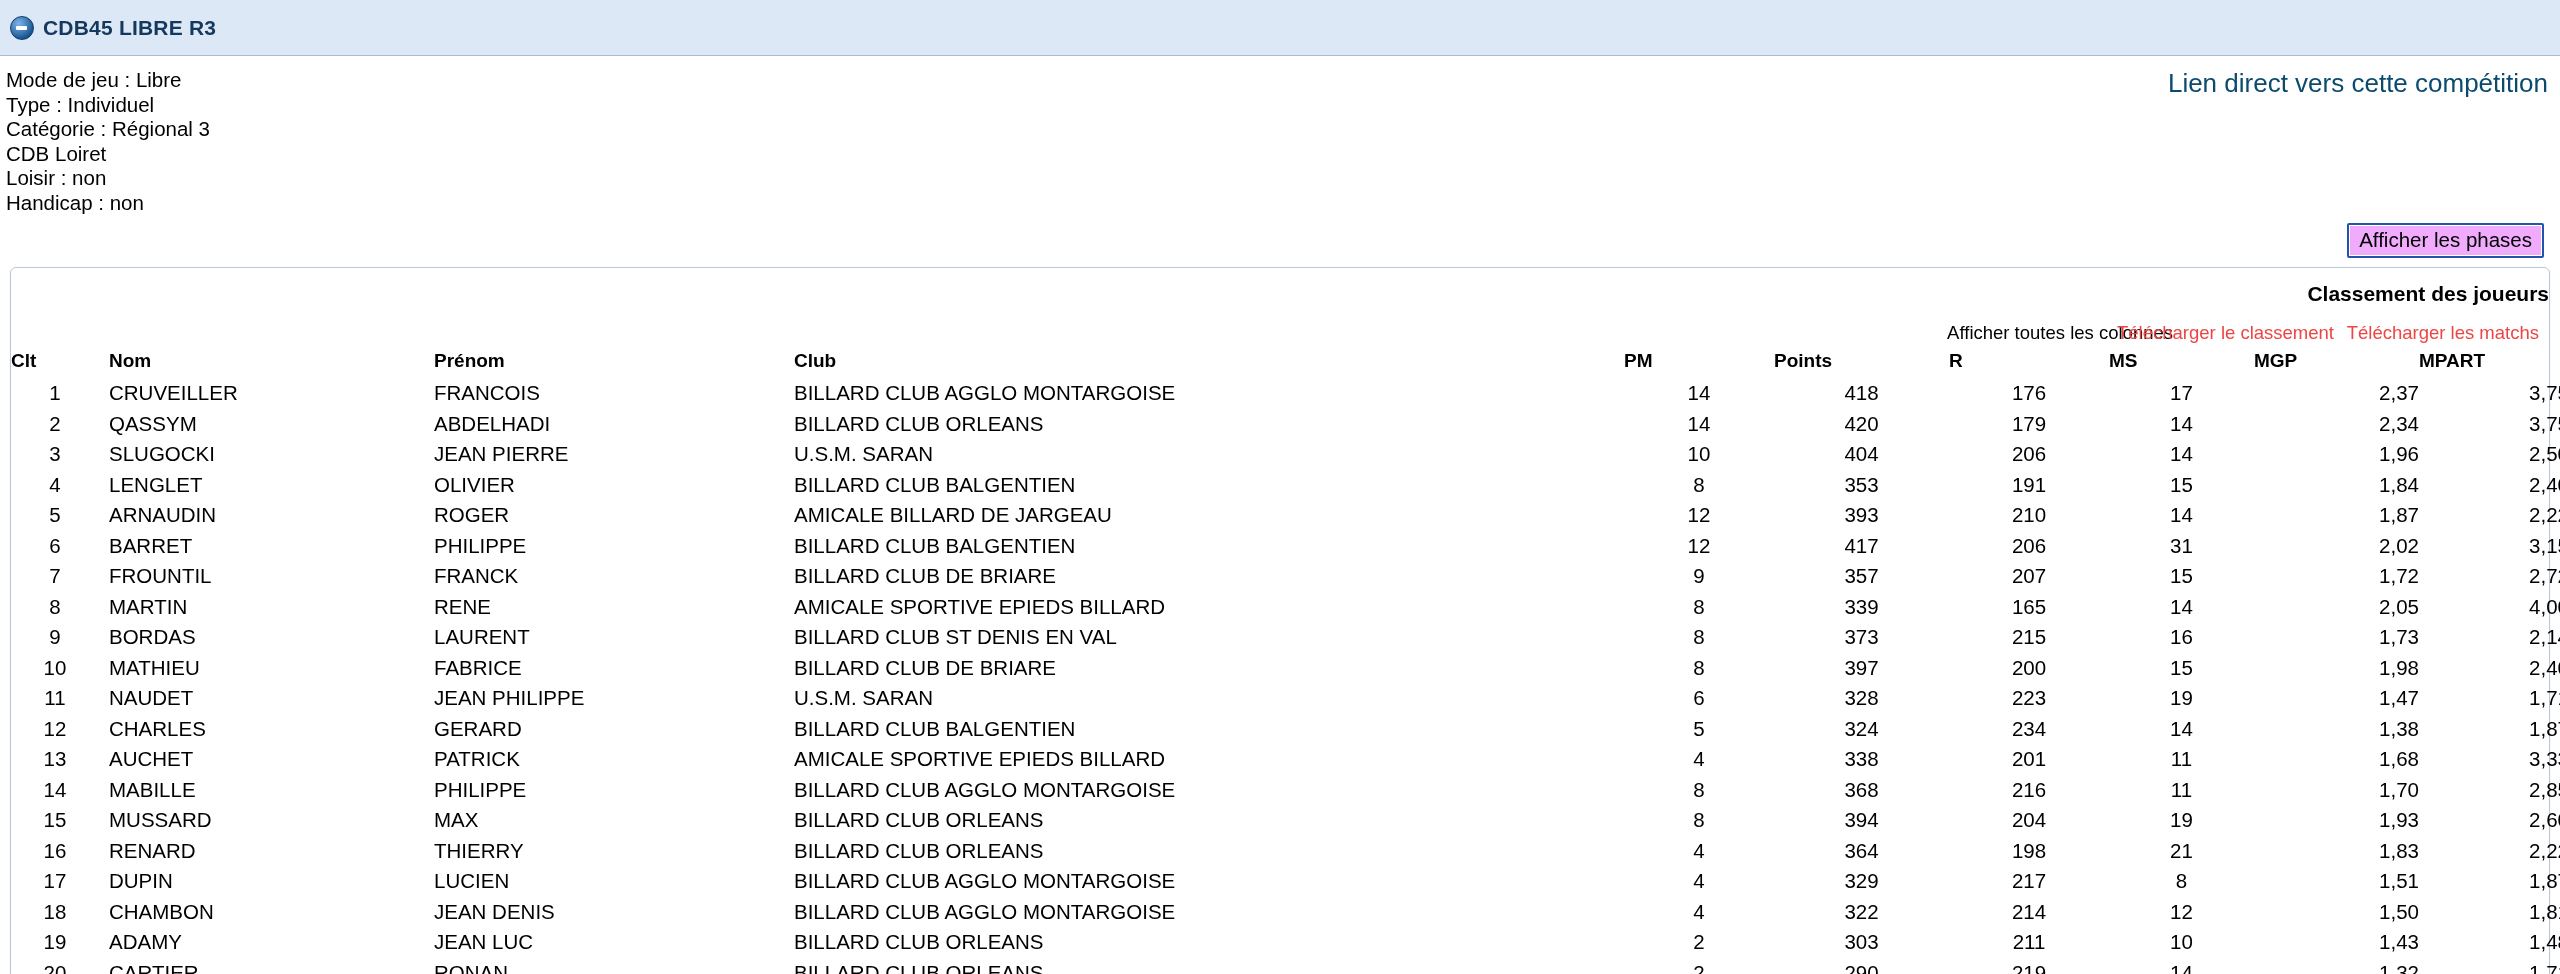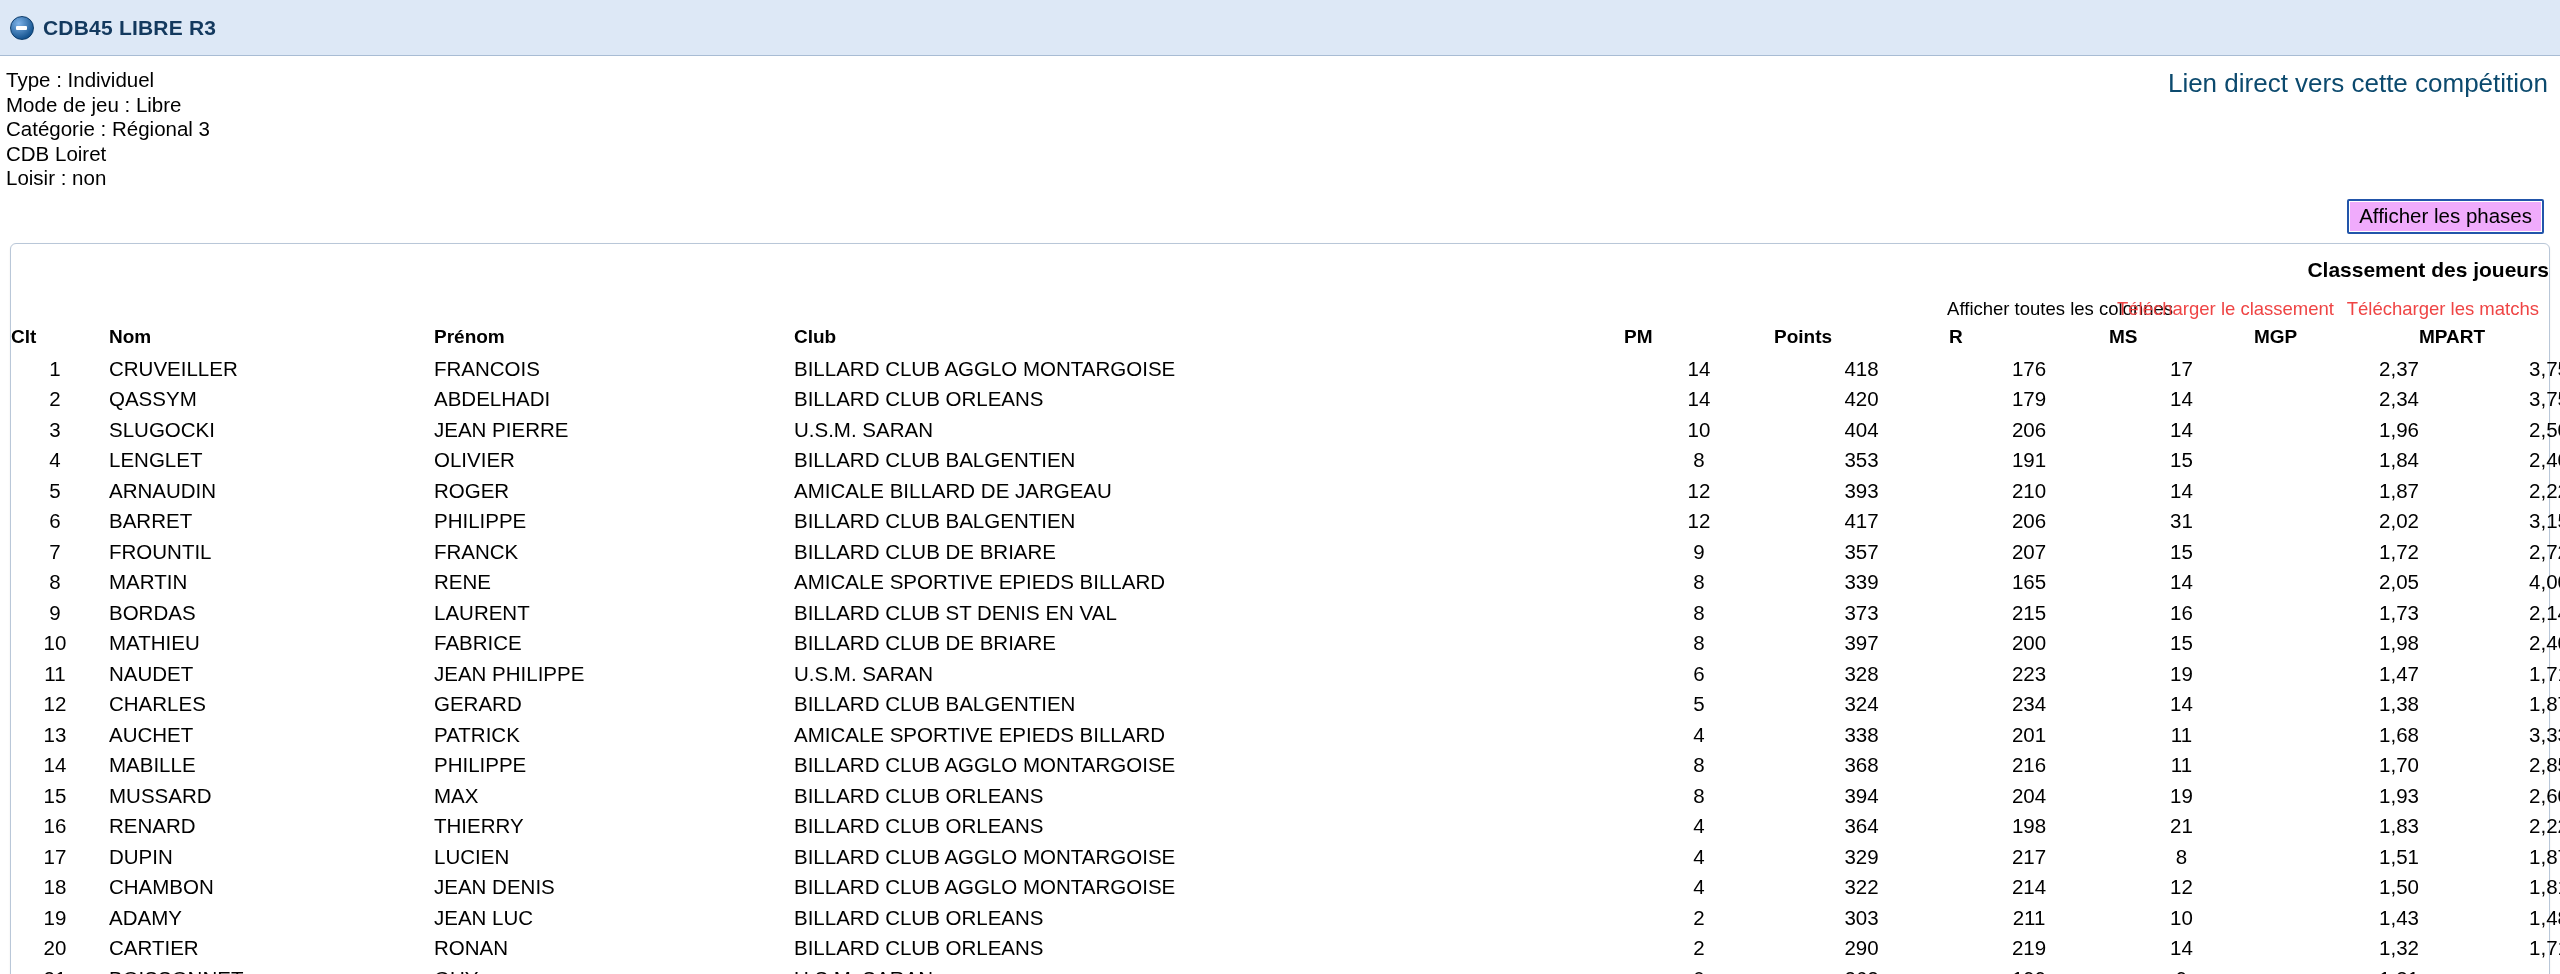--- a/index.html
+++ b/index.html
@@ -165,25 +165,26 @@
 </style>
 </head>
 <body>
 
 <div class="titlebar">
   <div class="app-icon"></div>
   <div class="title">CDB45 LIBRE R3</div>
 </div>
 
 <div class="meta">
+  <div class="line">Mode de jeu : Libre</div>
   <div class="line">Type : Individuel</div>
-  <div class="line">Mode de jeu : Libre</div>
   <div class="line">Catégorie : Régional 3</div>
   <div class="line">CDB Loiret</div>
   <div class="line">Loisir : non</div>
+  <div class="line">Handicap : non</div>
   <a class="direct-link">Lien direct vers cette compétition</a>
 </div>
 
 <div class="phases-row">
   <button class="btn-phases">Afficher les phases</button>
 </div>
 
 <div class="panel">
   <div class="panel-title">Classement des joueurs</div>
 

